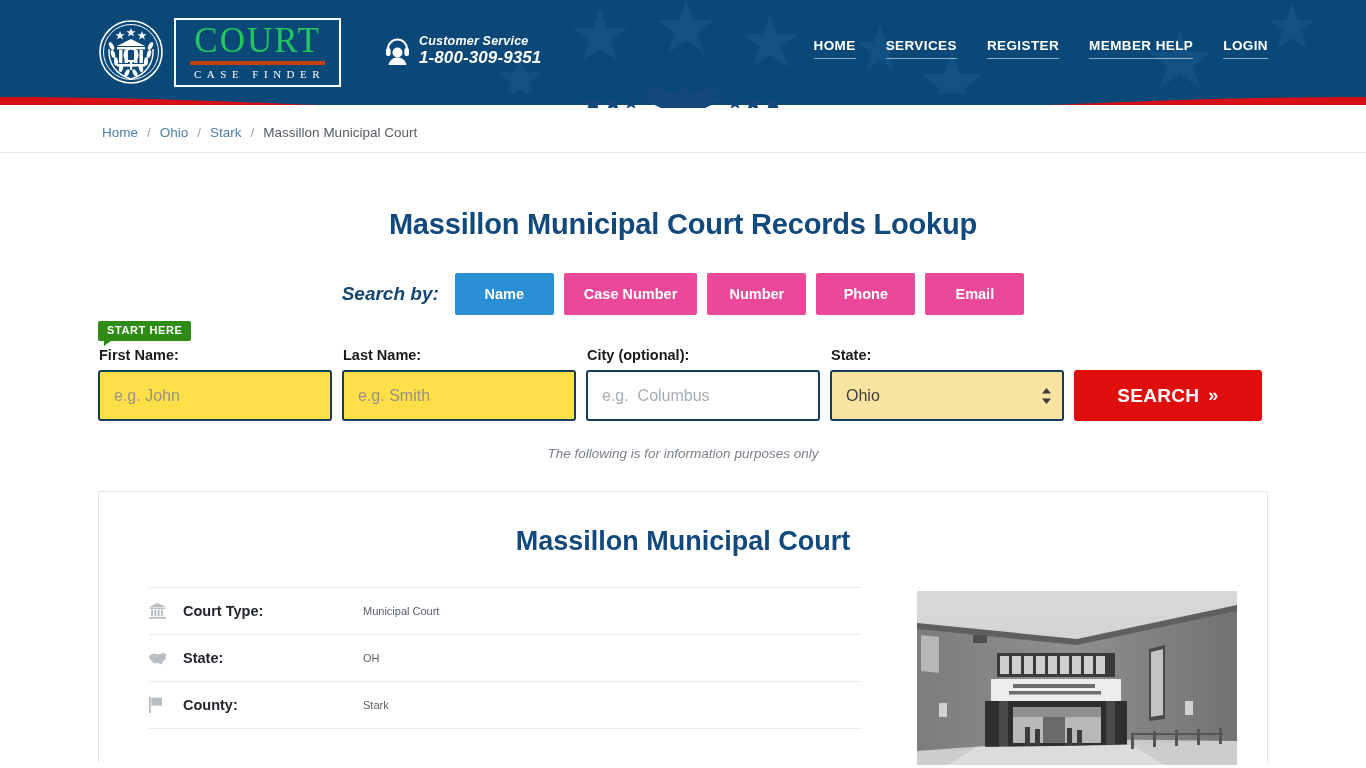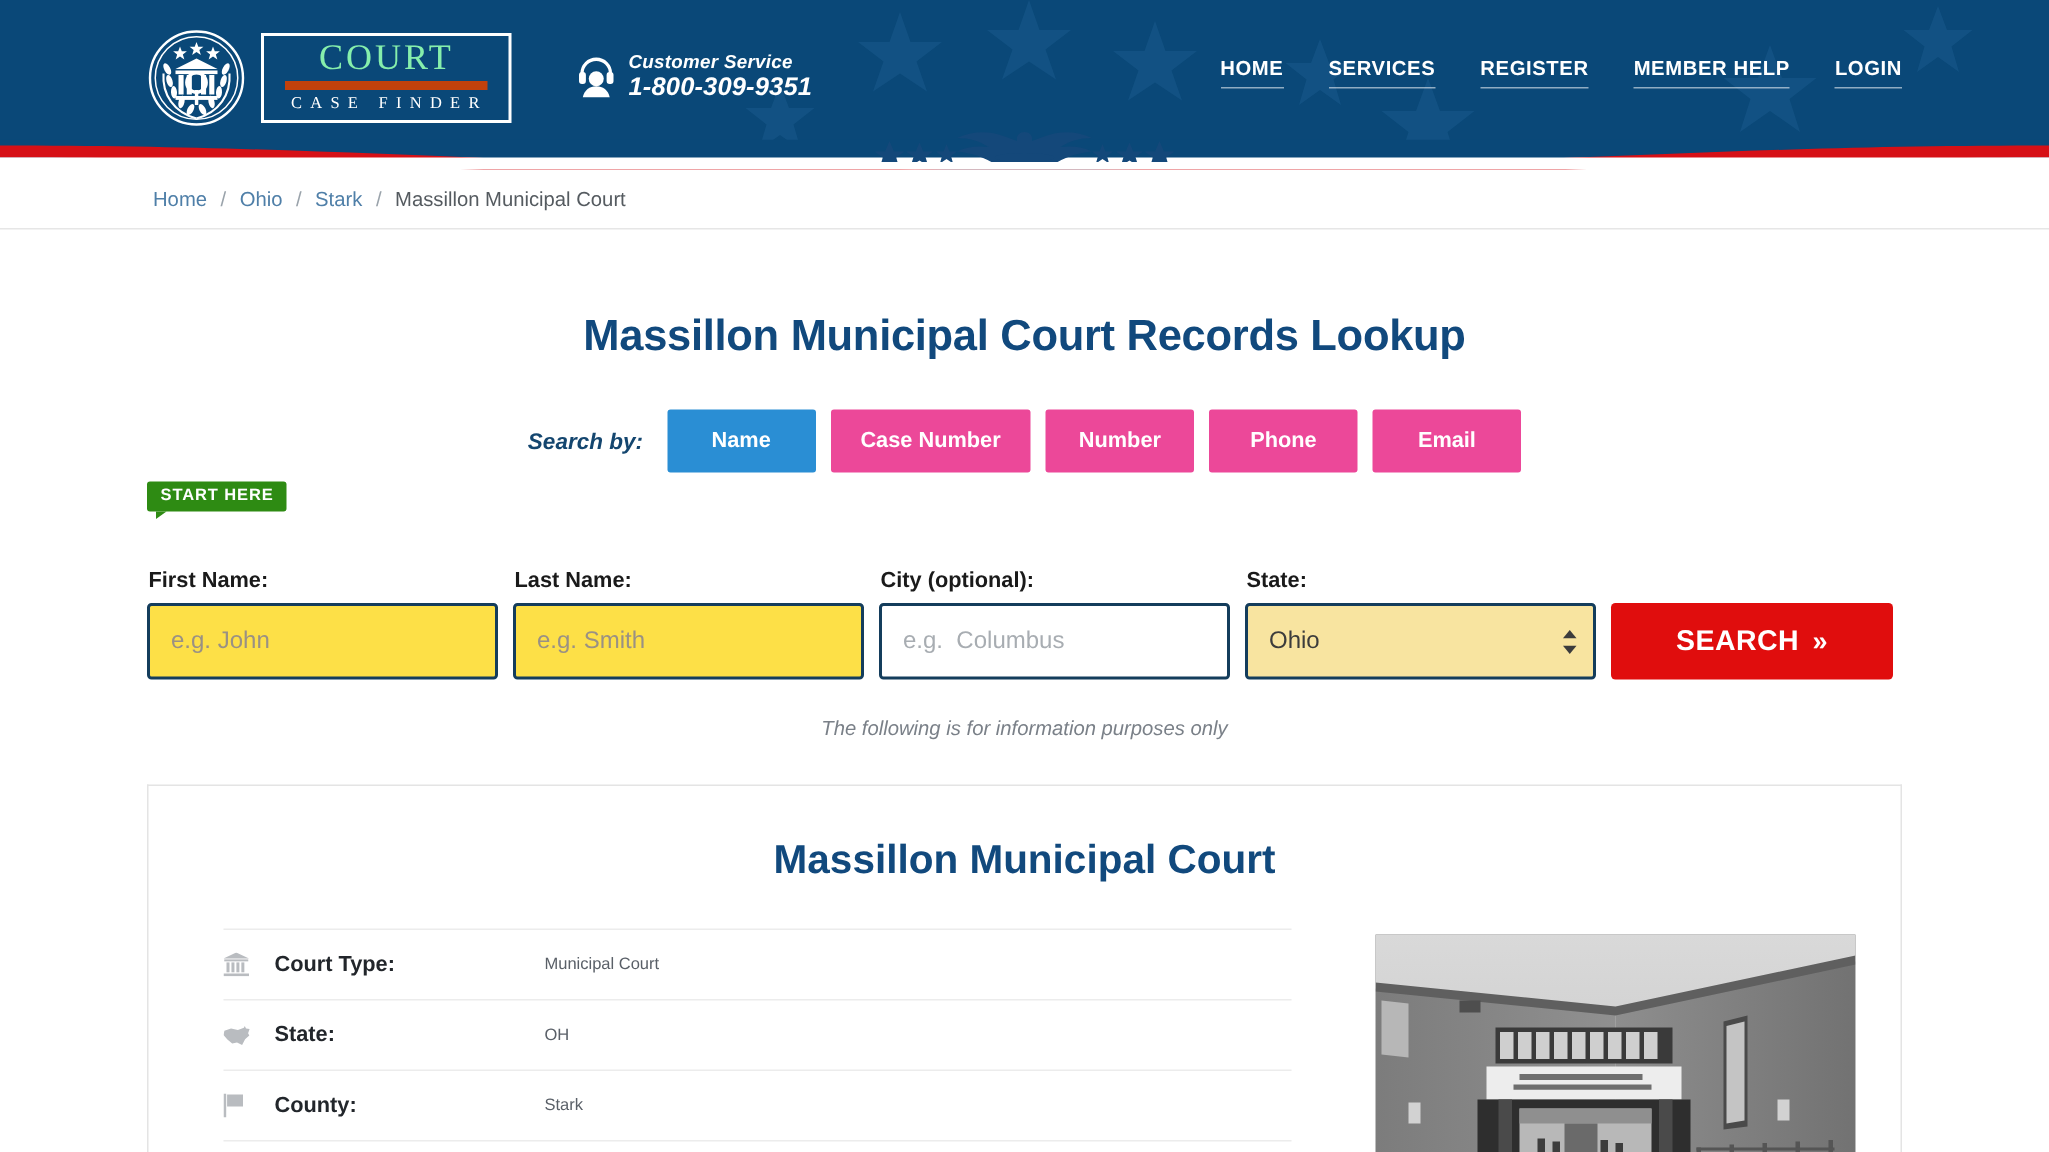--- a/index.html
+++ b/index.html
@@ -42,27 +42,27 @@
   .logo-seal { width: 66px; height: 66px; flex: 0 0 66px; }
   .logo-word {
     margin-left: 10px;
     border: 2px solid #ffffff;
     padding: 3px 14px 5px 14px;
     text-align: center;
     line-height: 1;
   }
   .logo-court {
     font-family: "Liberation Serif", serif;
-    font-size: 24px;
+    font-size: 35px;
     letter-spacing: 2px;
-    color: #86efac;
+    color: #22c55e;
     font-weight: 400;
     display: block;
     padding-bottom: 3px;
-    border-bottom: 6px solid #c2410c;
+    border-bottom: 4px solid #c2410c;
   }
   .logo-sub {
     display: block;
     font-family: "Liberation Serif", serif;
     font-size: 11px;
     letter-spacing: 5.5px;
     color: #ffffff;
     padding-top: 4px;
     padding-left: 4px;
   }
@@ -171,21 +171,21 @@
   }
 
   .searchby-row {
     display: flex;
     justify-content: center;
     align-items: center;
     gap: 10px;
     margin-top: 32px;
   }
   .searchby-label {
-    font-size: 15px;
+    font-size: 19px;
     font-style: italic;
     font-weight: bold;
     color: #14466f;
     margin-right: 6px;
   }
   .tab {
     height: 42px;
     min-width: 99px;
     padding: 0 20px;
     background: #ec4899;
@@ -242,21 +242,20 @@
   .f-first { width: 234px; }
   .f-last  { width: 234px; }
   .f-city  { width: 234px; }
   .f-state { width: 234px; }
   .flabel {
     font-size: 14.5px;
     font-weight: bold;
     color: #1a1a1a;
     margin-bottom: 7px;
     padding-left: 1px;
-    margin-top: 32px;
   }
   .finput {
     height: 51px;
     border: 2px solid #143d5c;
     border-radius: 3px;
     padding: 0 14px;
     font-size: 16px;
     color: #3c3c3c;
     font-family: "Liberation Sans", sans-serif;
     outline: none;

